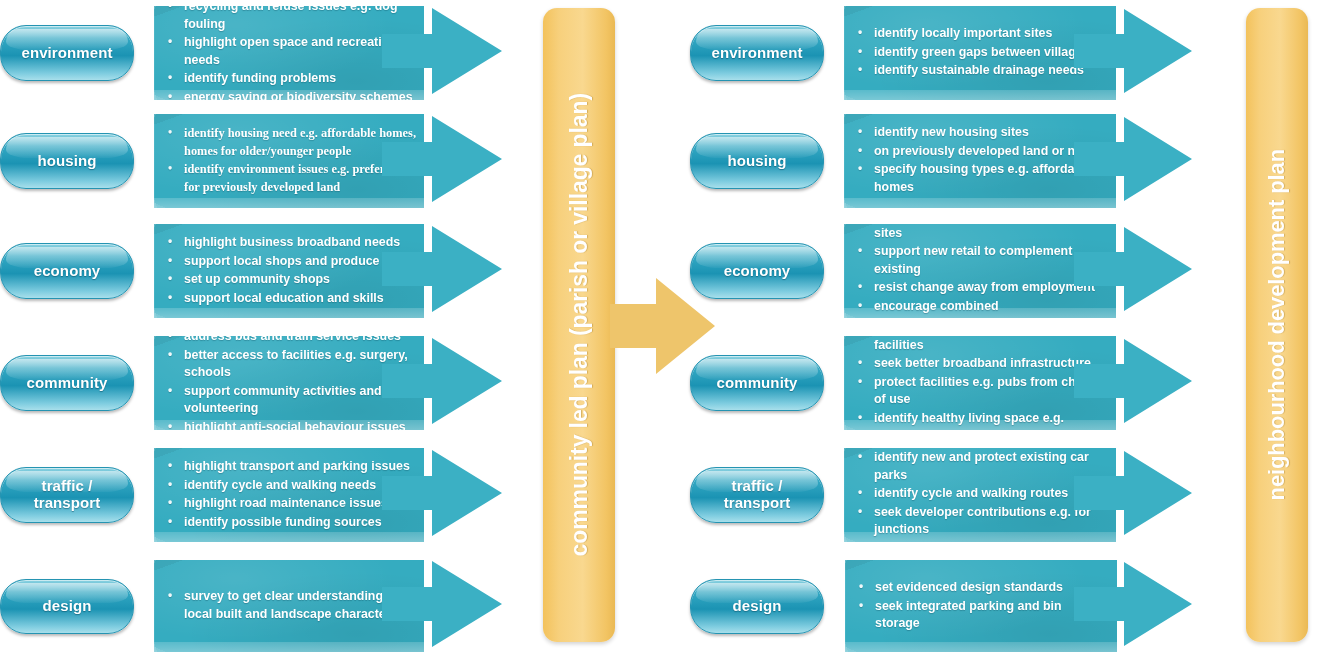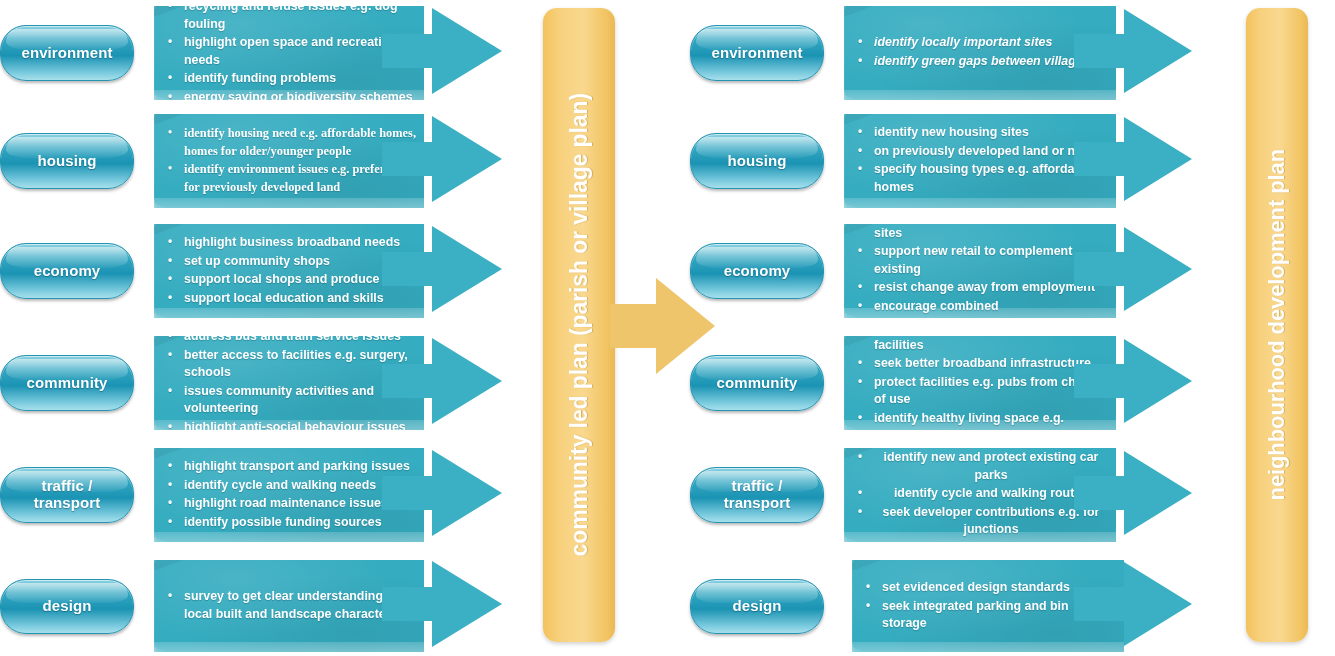--- a/index.html
+++ b/index.html
@@ -213,40 +213,40 @@
       </div>
     </div>
     <div class="row" style="top: 224px; height: 94px;">
       <div class="pill" style="height: 56px;">
         <span>economy</span>
       </div>
       <div class="block-wrap">
         <div class="tealbox" style="width: 270px; left: 0px;">
           <ul class="bullets" style="position: absolute; left: 12px; right: 8px; top: 50%; transform: translateY(-50%);">
             <li>highlight business broadband needs</li>
+            <li>support local shops and produce</li>
             <li>set up community shops</li>
-            <li>support local shops and produce</li>
             <li>support local education and skills</li>
           </ul>
         </div>
         <span class="arrow-teal" style="left: 228px;"><svg width="120" height="86" viewBox="0 0 120 86">
             <polygon points="0,26 50,26 50,0 120,43 50,86 50,60 0,60" fill="#3bb0c4"></polygon>
           </svg></span>
       </div>
     </div>
     <div class="row" style="top: 336px; height: 94px;">
       <div class="pill" style="height: 56px;">
         <span>community</span>
       </div>
       <div class="block-wrap">
         <div class="tealbox" style="width: 270px; left: 0px;">
           <ul class="bullets" style="position: absolute; left: 12px; right: 8px; top: 50%; transform: translateY(-50%);">
             <li>address bus and train service issues</li>
             <li>better access to facilities e.g. surgery, schools</li>
-            <li>issues community activities and volunteering</li>
+            <li>support community activities and volunteering</li>
             <li>highlight anti-social behaviour issues</li>
           </ul>
         </div>
         <span class="arrow-teal" style="left: 228px;"><svg width="120" height="86" viewBox="0 0 120 86">
             <polygon points="0,26 50,26 50,0 120,43 50,86 50,60 0,60" fill="#3bb0c4"></polygon>
           </svg></span>
       </div>
     </div>
     <div class="row" style="top: 448px; height: 94px;">
       <div class="pill" style="height: 56px;">
@@ -292,24 +292,25 @@
     <polygon points="0,26 46,26 46,0 105,48 46,96 46,70 0,70" fill="#eec56b"></polygon>
   </svg>
 </span>
 
 <div class="col-stack col-right" id="right-column">
     <div class="row" style="top: 6px; height: 94px;">
       <div class="pill" style="height: 56px;">
         <span>environment</span>
       </div>
       <div class="block-wrap">
-        <div class="tealbox" style="width: 272px; left: 0px; font-style: italic;">
+        <div class="tealbox" style="width: 272px; left: 0px;">
           <ul class="bullets" style="position: absolute; left: 12px; right: 8px; top: 50%; transform: translateY(-50%);">
             <li>identify locally important sites</li>
             <li>identify green gaps between villages</li>
+            <li>identify sustainable drainage needs</li>
           </ul>
         </div>
         <span class="arrow-teal" style="left: 230px;"><svg width="118" height="84" viewBox="0 0 118 84">
             <polygon points="0,25 50,25 50,0 118,42 50,84 50,59 0,59" fill="#3bb0c4"></polygon>
           </svg></span>
       </div>
     </div>
     <div class="row" style="top: 114px; height: 94px;">
       <div class="pill" style="height: 56px;">
         <span>housing</span>
@@ -361,38 +362,38 @@
         <span class="arrow-teal" style="left: 230px;"><svg width="118" height="84" viewBox="0 0 118 84">
             <polygon points="0,25 50,25 50,0 118,42 50,84 50,59 0,59" fill="#3bb0c4"></polygon>
           </svg></span>
       </div>
     </div>
     <div class="row" style="top: 448px; height: 94px;">
       <div class="pill" style="height: 56px;">
         <span>traffic /<br>transport</span>
       </div>
       <div class="block-wrap">
-        <div class="tealbox" style="width: 272px; left: 0px; text-align: center;">
+        <div class="tealbox" style="width: 272px; left: 0px;">
           <ul class="bullets" style="position: absolute; left: 12px; right: 8px; top: 50%; transform: translateY(-50%);">
             <li>identify new and protect existing car parks</li>
             <li>identify cycle and walking routes</li>
             <li>seek developer contributions e.g. for junctions</li>
           </ul>
         </div>
         <span class="arrow-teal" style="left: 230px;"><svg width="118" height="84" viewBox="0 0 118 84">
             <polygon points="0,25 50,25 50,0 118,42 50,84 50,59 0,59" fill="#3bb0c4"></polygon>
           </svg></span>
       </div>
     </div>
     <div class="row" style="top: 560px; height: 92px;">
       <div class="pill" style="height: 55px;">
         <span>design</span>
       </div>
       <div class="block-wrap">
-        <div class="tealbox" style="width: 272px; left: 8px;">
+        <div class="tealbox" style="width: 272px; left: 1px;">
           <ul class="bullets" style="position: absolute; left: 12px; right: 8px; top: 50%; transform: translateY(-50%);">
             <li>set evidenced design standards</li>
             <li>seek integrated parking and bin storage</li>
           </ul>
         </div>
         <span class="arrow-teal" style="left: 230px;"><svg width="118" height="84" viewBox="0 0 118 84">
             <polygon points="0,25 50,25 50,0 118,42 50,84 50,59 0,59" fill="#3bb0c4"></polygon>
           </svg></span>
       </div>
     </div>

